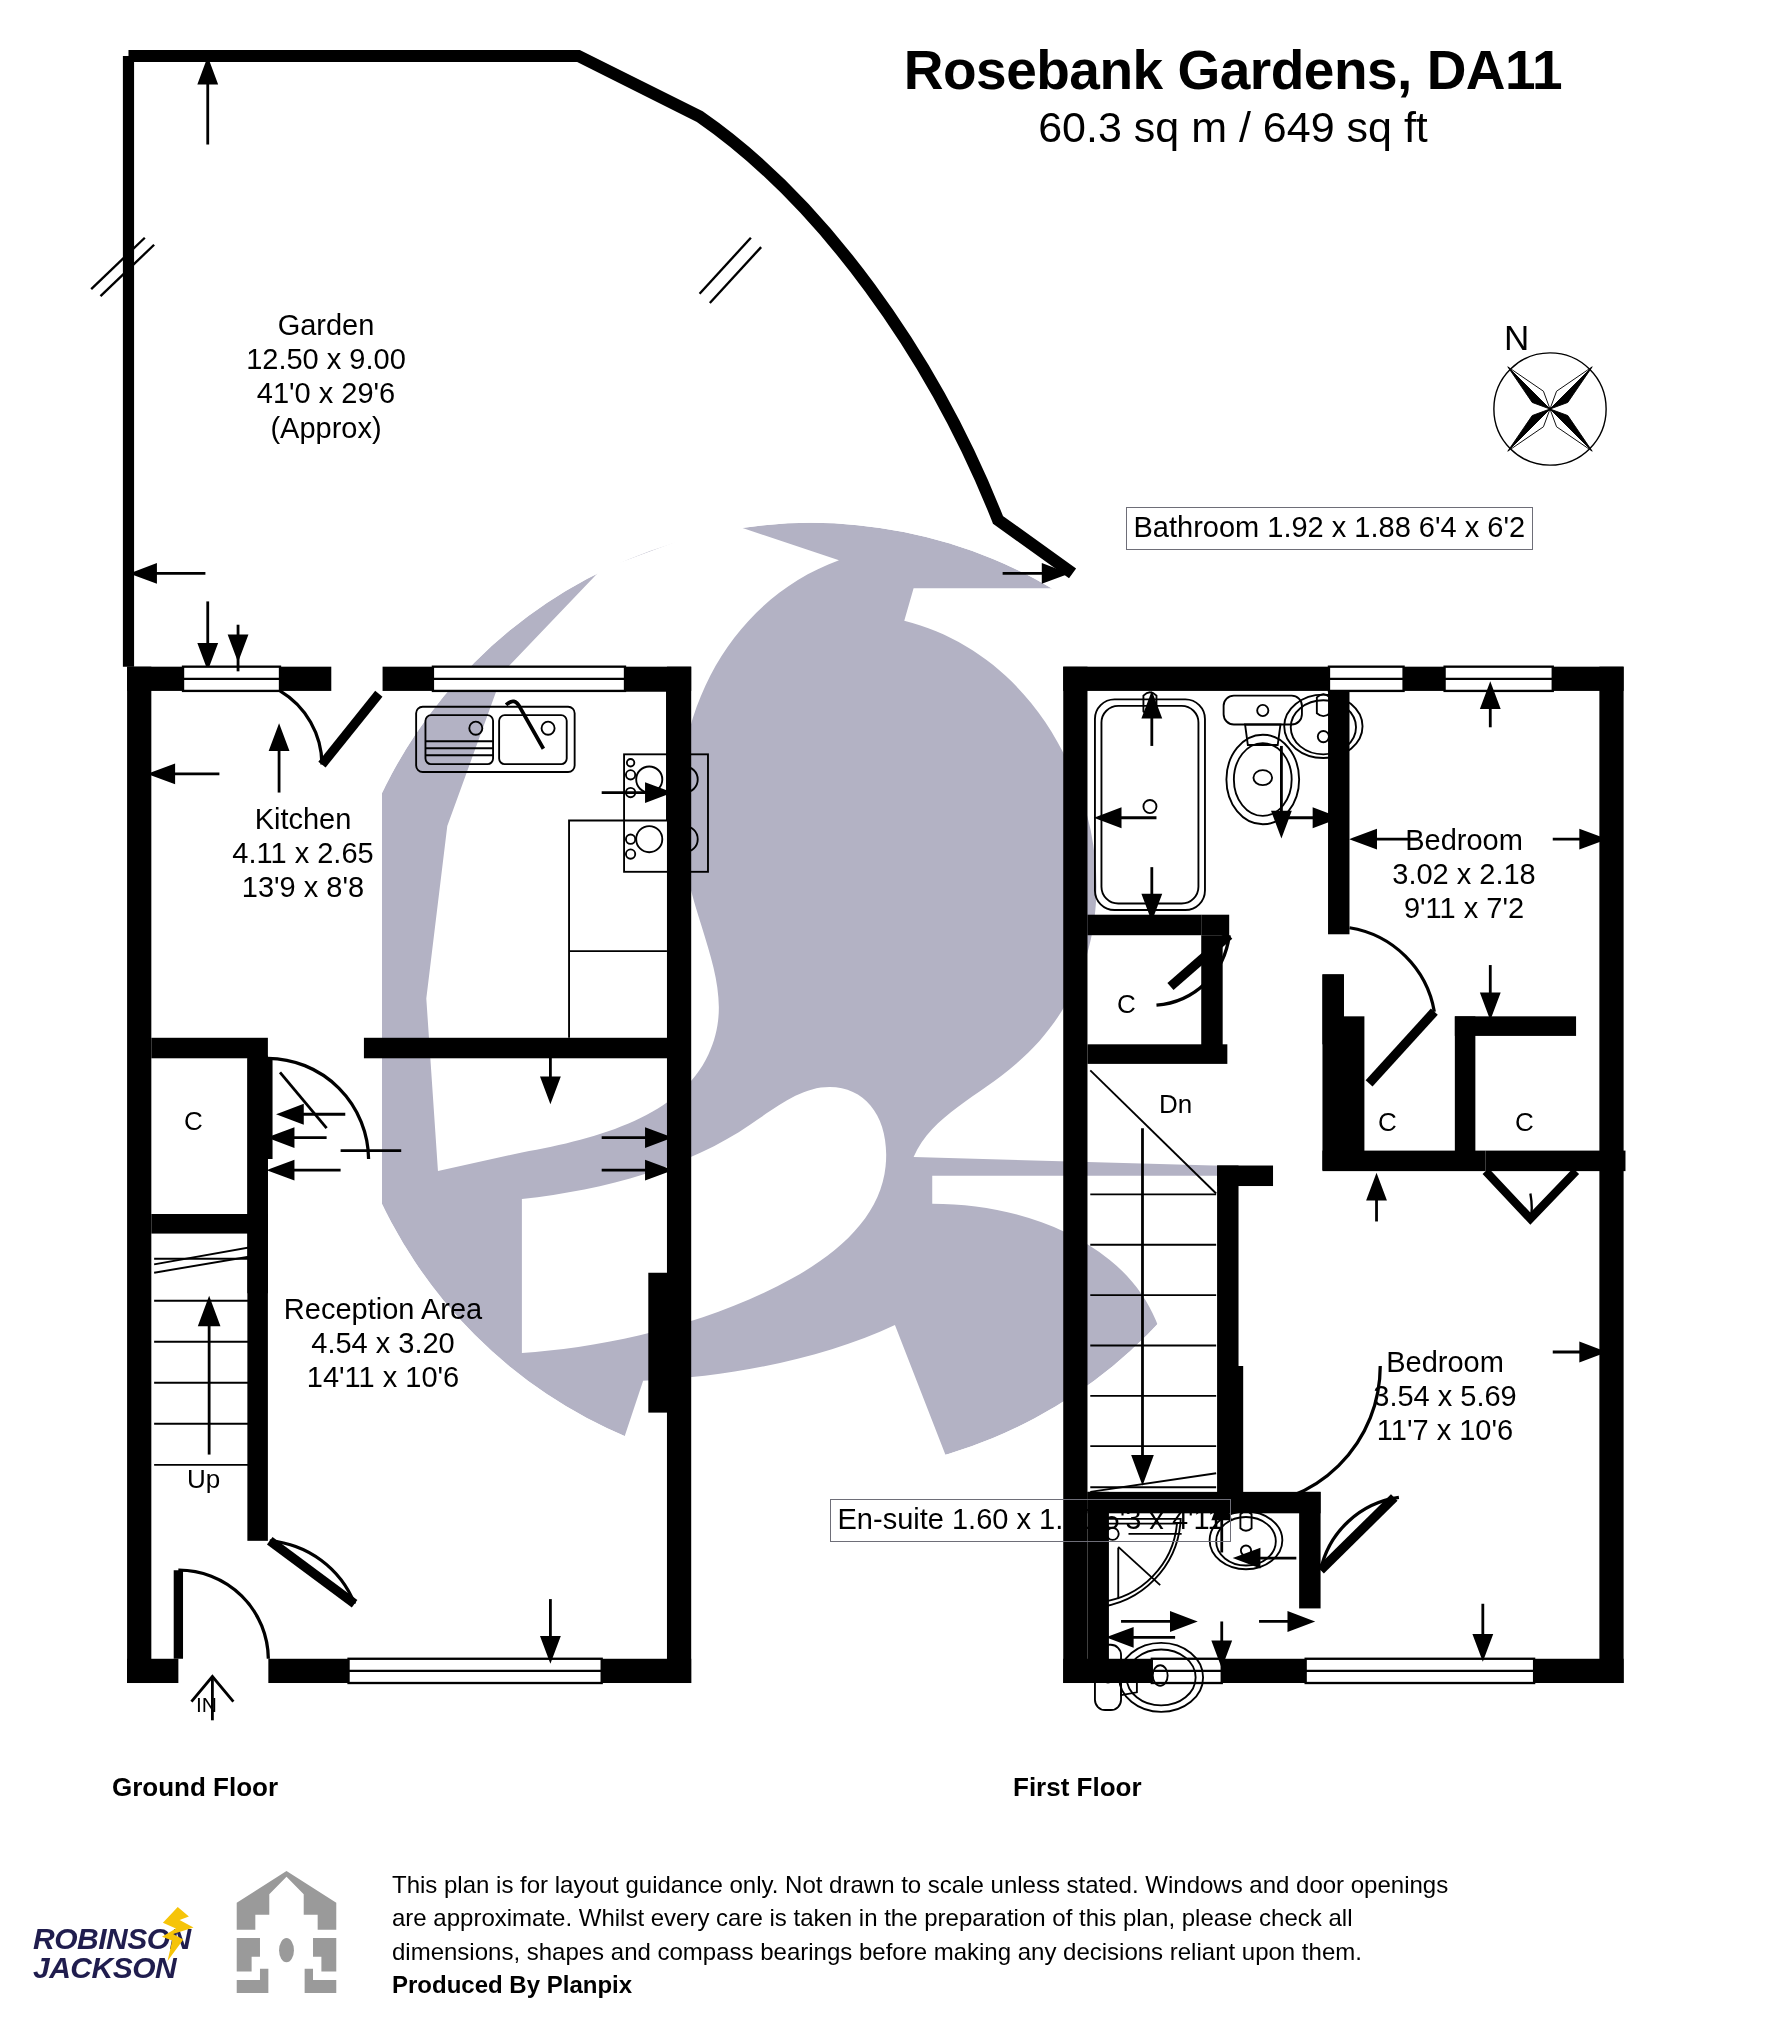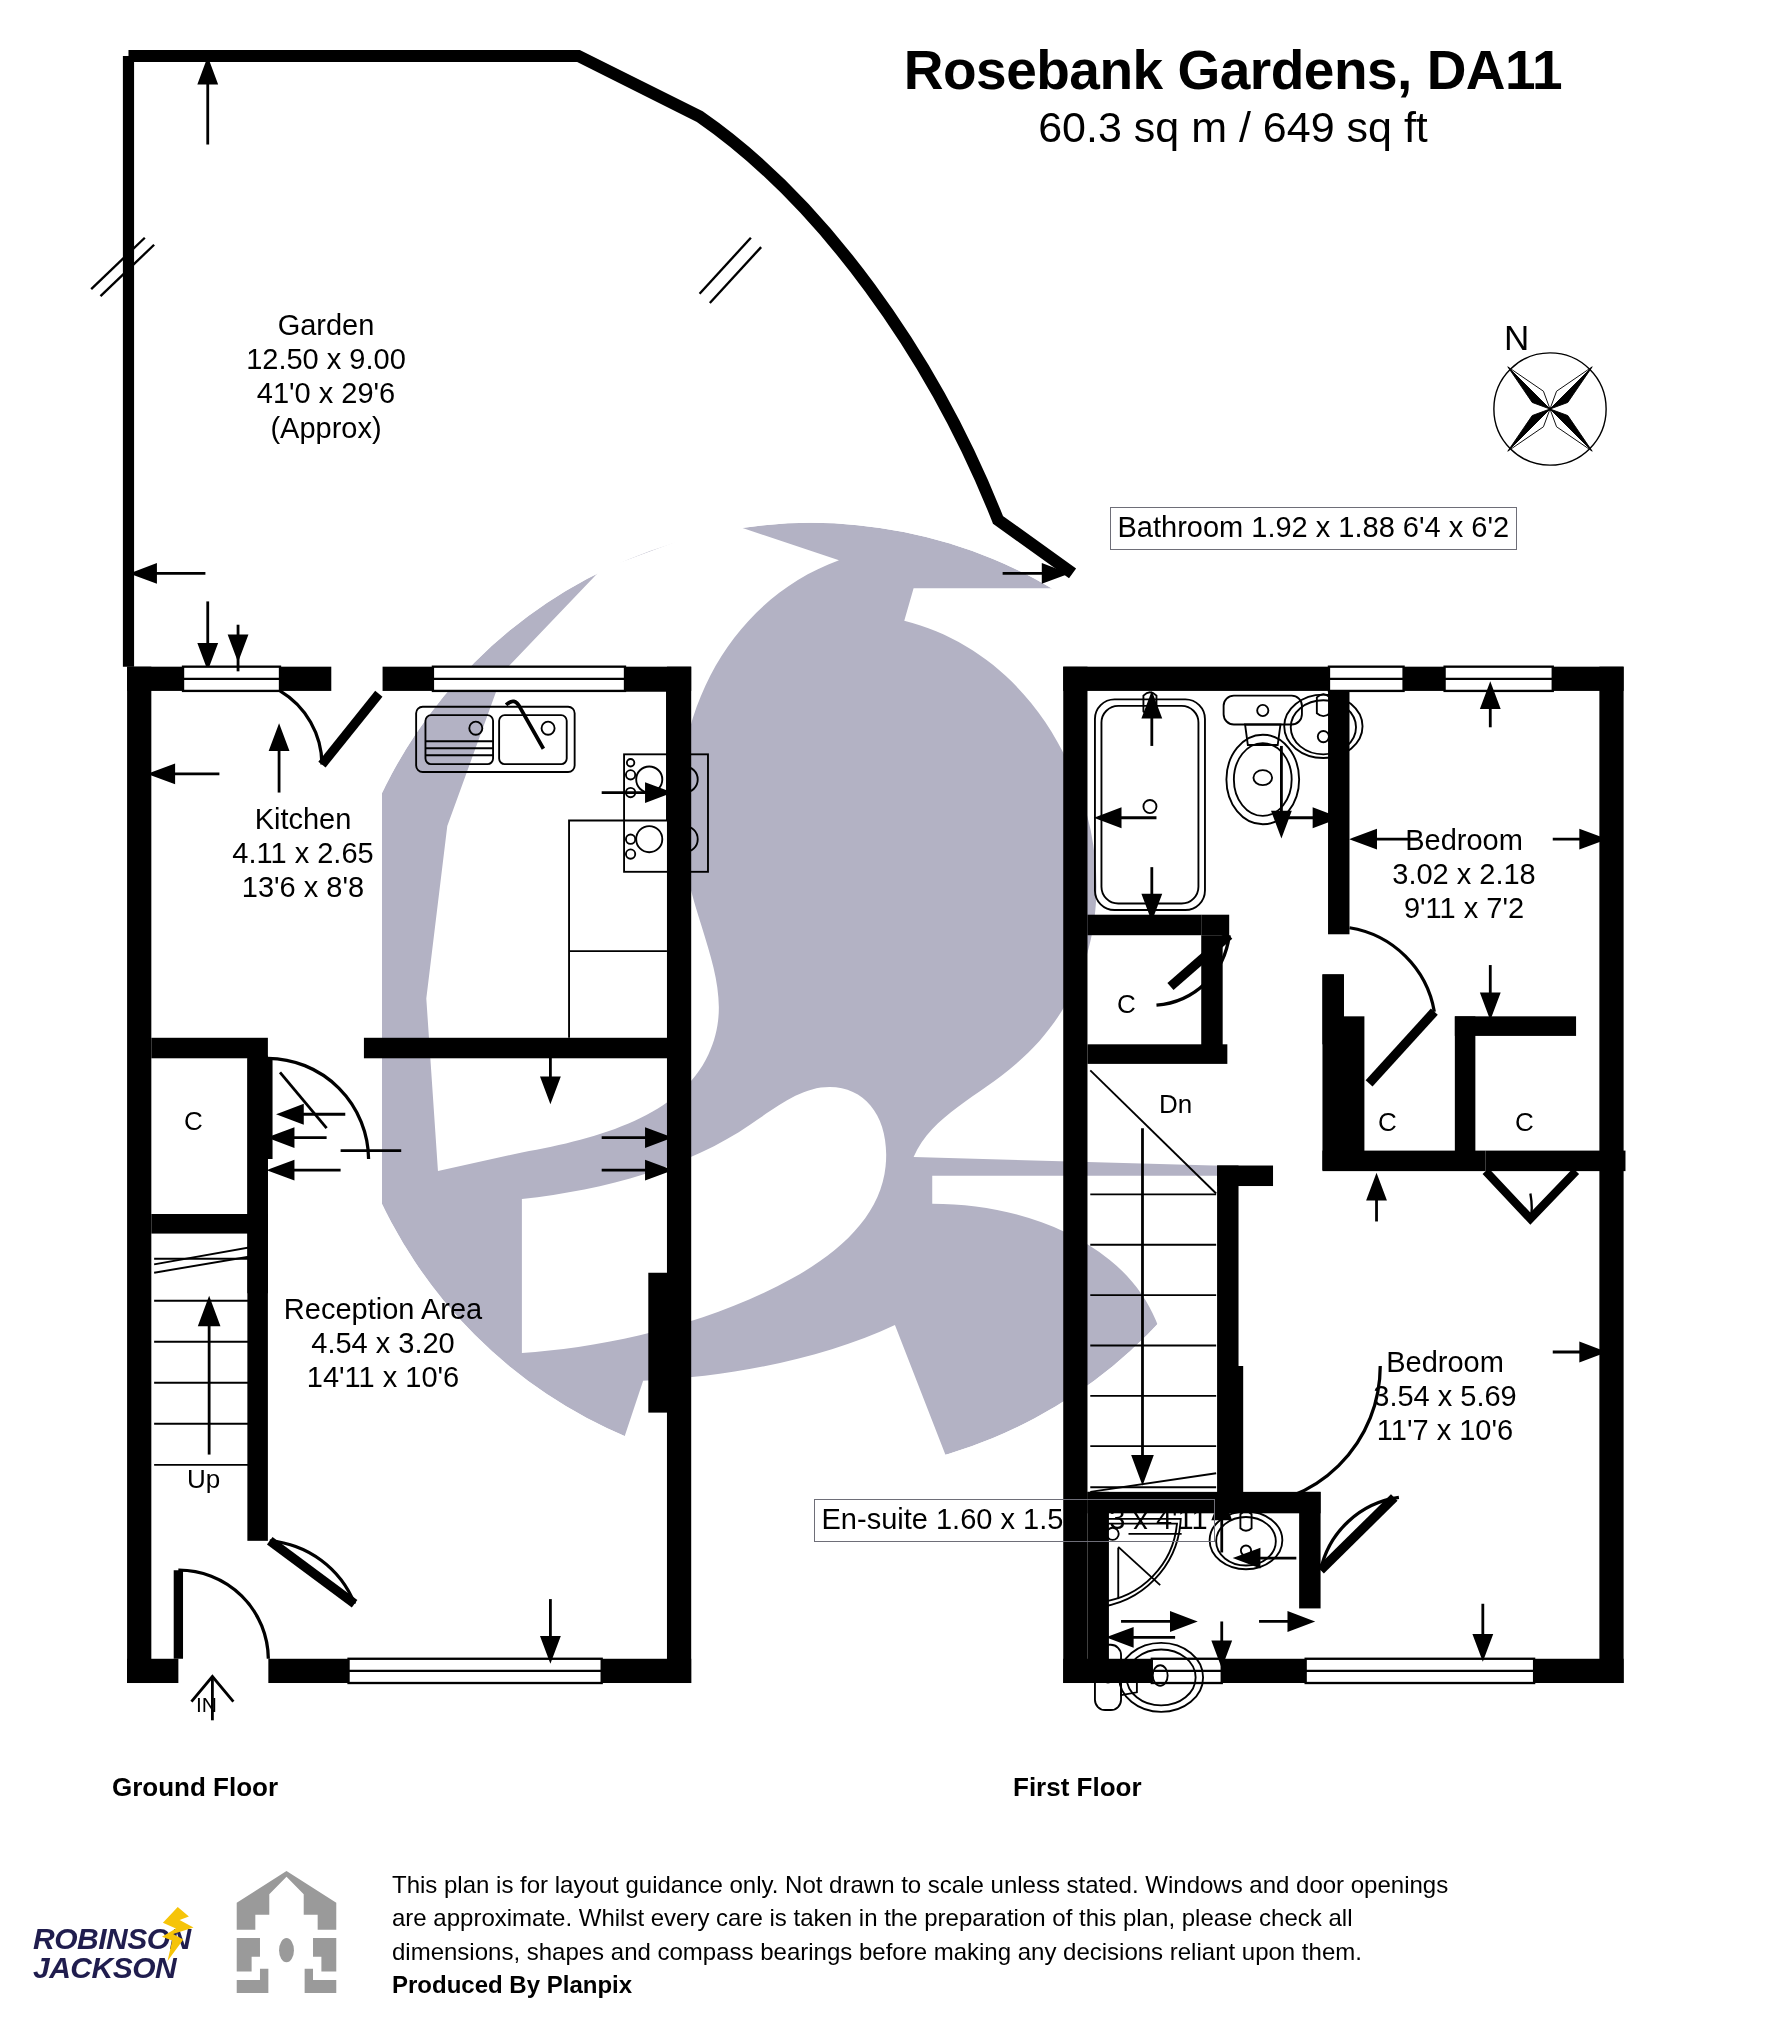--- a/index.html
+++ b/index.html
@@ -91,20 +91,21 @@
 
   .boxed-label {
     position: absolute;
     border: 1.4px solid #6e6e78;
     background: transparent;
     text-align: center;
     line-height: 1.18;
     font-size: 29px;
     white-space: nowrap;
     padding: 1.9px 6.5px 4.7px 6.5px;
+    margin-left: 16px;
   }
   #label-bathroom { left: 1110px; top: 507px; }
   #label-ensuite  { left: 814px; top: 1499px; }
 
   .tiny-label {
     position: absolute;
     font-size: 26px;
     white-space: nowrap;
   }
   #label-c-ground  { left: 184px;  top: 1106px; }
@@ -572,21 +573,21 @@
   <div class="room-label" id="label-garden">
     <span class="rl-name">Garden</span>
     <span class="rl-m">12.50 x 9.00</span>
     <span class="rl-ft">41'0 x 29'6</span>
     <span class="rl-extra">(Approx)</span>
   </div>
 
   <div class="room-label" id="label-kitchen">
     <span class="rl-name">Kitchen</span>
     <span class="rl-m">4.11 x 2.65</span>
-    <span class="rl-ft">13'6 x 8'8</span>
+    <span class="rl-ft">13'9 x 8'8</span>
   </div>
 
   <div class="room-label" id="label-reception">
     <span class="rl-name">Reception Area</span>
     <span class="rl-m">4.54 x 3.20</span>
     <span class="rl-ft">14'11 x 10'6</span>
   </div>
 
   <div class="room-label" id="label-bedroom-1">
     <span class="rl-name">Bedroom</span>

